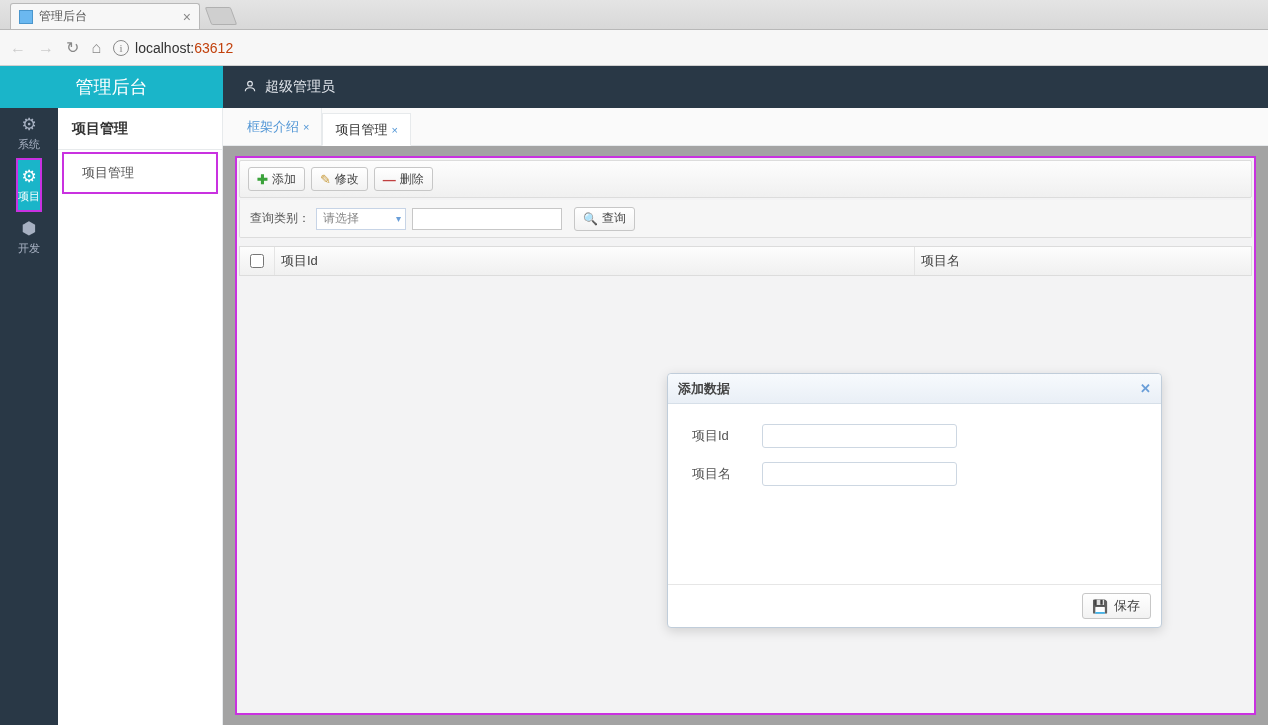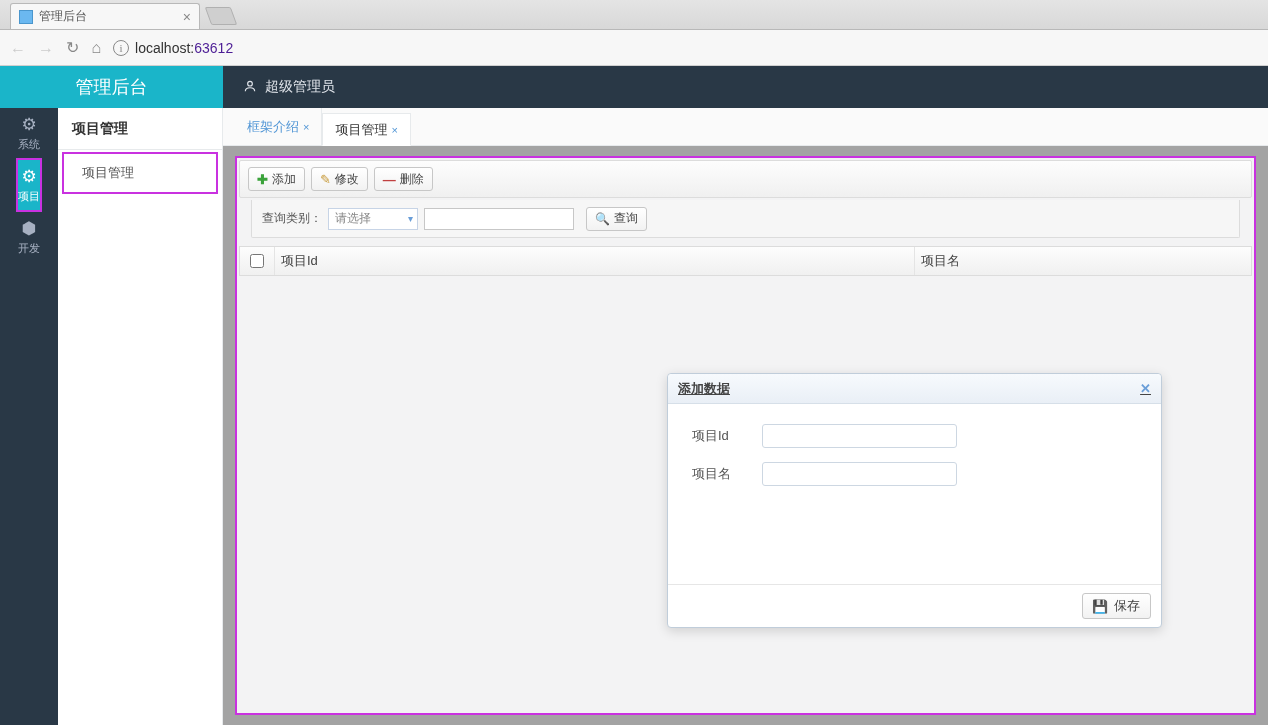--- a/index.html
+++ b/index.html
@@ -10,21 +10,21 @@
     .browser-tab { background: #f7f7f7; height: 26px; width: 190px; border: 1px solid #b8b8b8; border-bottom: none; border-radius: 3px 3px 0 0; margin-left: 10px; display: flex; align-items: center; padding: 0 8px; font-size: 12px; color: #555; }
     .browser-tab-favicon { width: 14px; height: 14px; margin-right: 6px; background: #6bb8f0; border: 1px solid #4a96cd; }
     .browser-tab-close { margin-left: auto; color: #888; font-size: 14px; }
     .browser-newtab { width: 26px; height: 18px; background: #cfcfcf; margin-left: 8px; margin-bottom: 4px; border-radius: 2px; transform: skewX(20deg); border: 1px solid #b0b0b0;}
     
     .browser-toolbar { height: 36px; background: #f7f7f7; border-bottom: 1px solid #d0d0d0; display: flex; align-items: center; padding: 0 10px; gap: 12px; }
     .nav-icon { color: #888; font-size: 16px; }
     .nav-icon.disabled { color: #ccc; }
     .url-bar { flex: 1; display: flex; align-items: center; font-size: 14px; color: #333; }
     .url-info-icon { width: 16px; height: 16px; border: 1.5px solid #888; border-radius: 50%; display: inline-flex; align-items: center; justify-content: center; font-size: 11px; color: #888; margin-right: 6px; font-family: serif; }
-    .url-gray { color: #4c1d95; }
+    .url-gray { color: #c2410c; }
 
     
     .app { display: flex; height: calc(725px - 66px); position: relative; }
     
     
     .icon-rail { width: 58px; background: #293846; display: flex; flex-direction: column; align-items: center; }
     .rail-item { width: 100%; height: 50px; display: flex; flex-direction: column; align-items: center; justify-content: center; color: #a7b1c2; font-size: 11px; gap: 2px; cursor: pointer; }
     .rail-item.top { height: 42px; justify-content: center;}
     .rail-item.active { background: #1ab5c9; color: #fff; }
     .rail-icon { font-size: 17px; }
@@ -52,36 +52,36 @@
     .work-area { flex: 1; padding: 10px 12px; position: relative; }
     .work-panel { border: 2px solid #c931e0; height: 100%; background: #f3f3f4; position: relative; }
 
     .toolbar { height: 38px; border: 1px solid #dcdcdc; border-radius: 2px; background: linear-gradient(#fdfdfd,#f0f0f0); display: flex; align-items: center; padding: 0 8px; gap: 6px; margin: 2px; }
     .tbtn { height: 24px; border: 1px solid #c7c7c7; border-radius: 3px; background: linear-gradient(#fff,#f2f2f2); display: flex; align-items: center; padding: 0 8px; font-size: 12px; color: #444; gap: 4px; cursor: pointer; }
     .tbtn-icon { font-size: 13px; }
     .ic-add { color: #3aa23a; font-weight: bold; }
     .ic-edit { color: #c79a3a; }
     .ic-del { color: #c04040; font-weight: bold;}
 
-    .filter-bar { height: 38px; border: 1px solid #dcdcdc; border-top:none; border-radius: 0 0 2px 2px; background: #f6f6f6; display: flex; align-items: center; padding: 0 10px; gap: 6px; margin: 0 14px; font-size: 12px; color: #555; }
+    .filter-bar { height: 38px; border: 1px solid #dcdcdc; border-top:none; border-radius: 0 0 2px 2px; background: #f6f6f6; display: flex; align-items: center; padding: 0 10px; gap: 6px; margin: 0 2px; font-size: 12px; color: #555; }
     .select-box { width: 90px; height: 22px; border: 1px solid #c7d4e6; background: #fff; display: flex; align-items: center; padding: 0 6px; color: #888; position: relative; }
     .select-arrow { position: absolute; right: 4px; color: #6a9ed8; font-size: 10px;}
     .filter-input { width: 150px; height: 22px; border: 1px solid #c7c7c7; background: #fff; }
     .qbtn { height: 24px; border: 1px solid #c7c7c7; border-radius: 3px; background: linear-gradient(#fff,#f2f2f2); display: flex; align-items: center; padding: 0 8px; font-size: 12px; color: #444; gap: 4px; cursor: pointer; margin-left: 6px;}
     .ic-search { color: #5a8fce; }
 
     .grid-head { margin: 8px 2px 0 2px; height: 30px; background: linear-gradient(#fdfdfd,#f0f0f0); border: 1px solid #dcdcdc; display: flex; align-items: center; font-size: 13px; color: #444; }
     .gh-cb { width: 34px; display: flex; justify-content: center; }
     .gh-cb input { width: 14px; height: 14px;}
     .gh-col1 { width: 640px; padding-left: 6px; border-left: 1px solid #e4e4e4; height: 100%; display: flex; align-items: center;}
     .gh-col2 { flex: 1; padding-left: 6px; border-left: 1px solid #e4e4e4; height: 100%; display: flex; align-items: center;}
 
     
     .dialog { position: absolute; left: 430px; top: 215px; width: 495px; border: 1px solid #c0cdda; border-radius: 4px; background: #fff; box-shadow: 0 3px 12px rgba(0,0,0,.15); }
-    .dialog-head { height: 30px; background: linear-gradient(#f7fafd,#e9eff6); border-bottom: 1px solid #d6dfe8; border-radius: 4px 4px 0 0; display: flex; align-items: center; padding: 0 10px; font-size: 13px; color: #444; font-weight: bold; text-decoration: underline;}
+    .dialog-head { height: 30px; background: linear-gradient(#f7fafd,#e9eff6); border-bottom: 1px solid #d6dfe8; border-radius: 4px 4px 0 0; display: flex; align-items: center; padding: 0 10px; font-size: 13px; color: #444; font-weight: bold;}
     .dialog-close { margin-left: auto; color: #6a9ed8; font-weight: bold; cursor: pointer; font-size: 13px;}
     .dialog-body { padding: 20px 24px 10px 24px; min-height: 180px; }
     .form-row { display: flex; align-items: center; margin-bottom: 14px; font-size: 13px; color: #555; }
     .form-label { width: 70px; }
     .form-input { width: 195px; height: 24px; border: 1px solid #cdd7e2; border-radius: 3px; padding: 0 6px; }
     .dialog-foot { border-top: 1px solid #e6e6e6; padding: 8px 10px; display: flex; justify-content: flex-end; }
     .save-btn { height: 26px; border: 1px solid #c7c7c7; border-radius: 3px; background: linear-gradient(#fff,#f2f2f2); display: flex; align-items: center; padding: 0 10px; font-size: 13px; color: #444; gap: 5px; cursor: pointer; }
     .ic-save { color: #3a78c0; }
 
     .watermark { position: absolute; right: 18px; bottom: 10px; color: #fff; font-size: 21px; text-shadow: 0 1px 3px rgba(0,0,0,.6); font-weight: 500; letter-spacing: 1px;}

